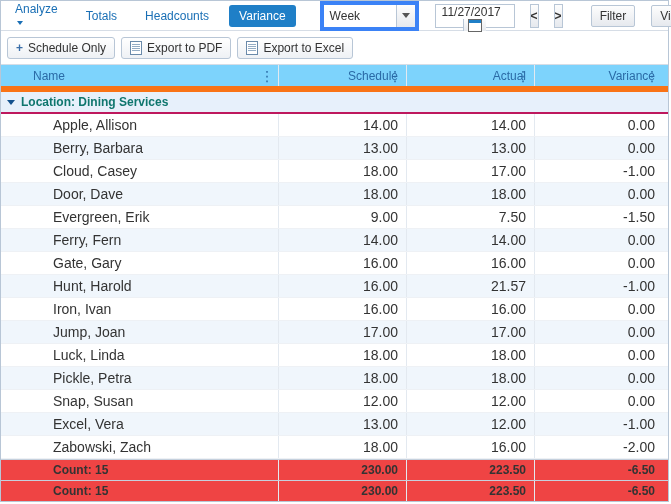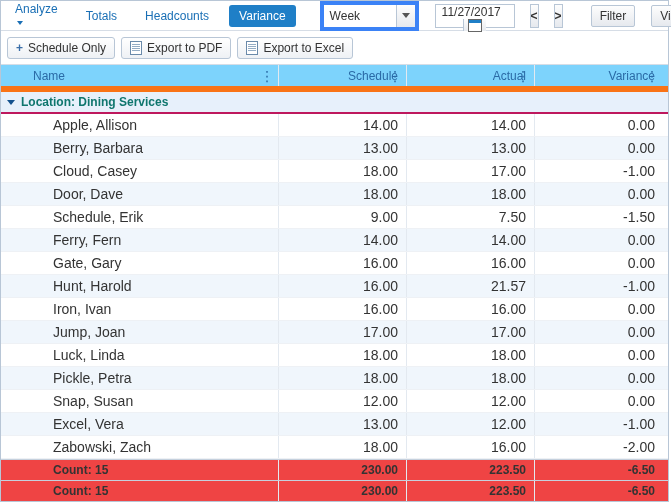--- a/index.html
+++ b/index.html
@@ -345,21 +345,21 @@
         </div>
         <div class="tr">
           <div class="td col-exp"></div>
           <div class="td col-name">Door, Dave</div>
           <div class="td col-sched num">18.00</div>
           <div class="td col-actual num">18.00</div>
           <div class="td col-var num">0.00</div>
         </div>
         <div class="tr">
           <div class="td col-exp"></div>
-          <div class="td col-name">Schedule, Erik</div>
+          <div class="td col-name">Evergreen, Erik</div>
           <div class="td col-sched num">9.00</div>
           <div class="td col-actual num">7.50</div>
           <div class="td col-var num">-1.50</div>
         </div>
         <div class="tr">
           <div class="td col-exp"></div>
           <div class="td col-name">Ferry, Fern</div>
           <div class="td col-sched num">14.00</div>
           <div class="td col-actual num">14.00</div>
           <div class="td col-var num">0.00</div>

